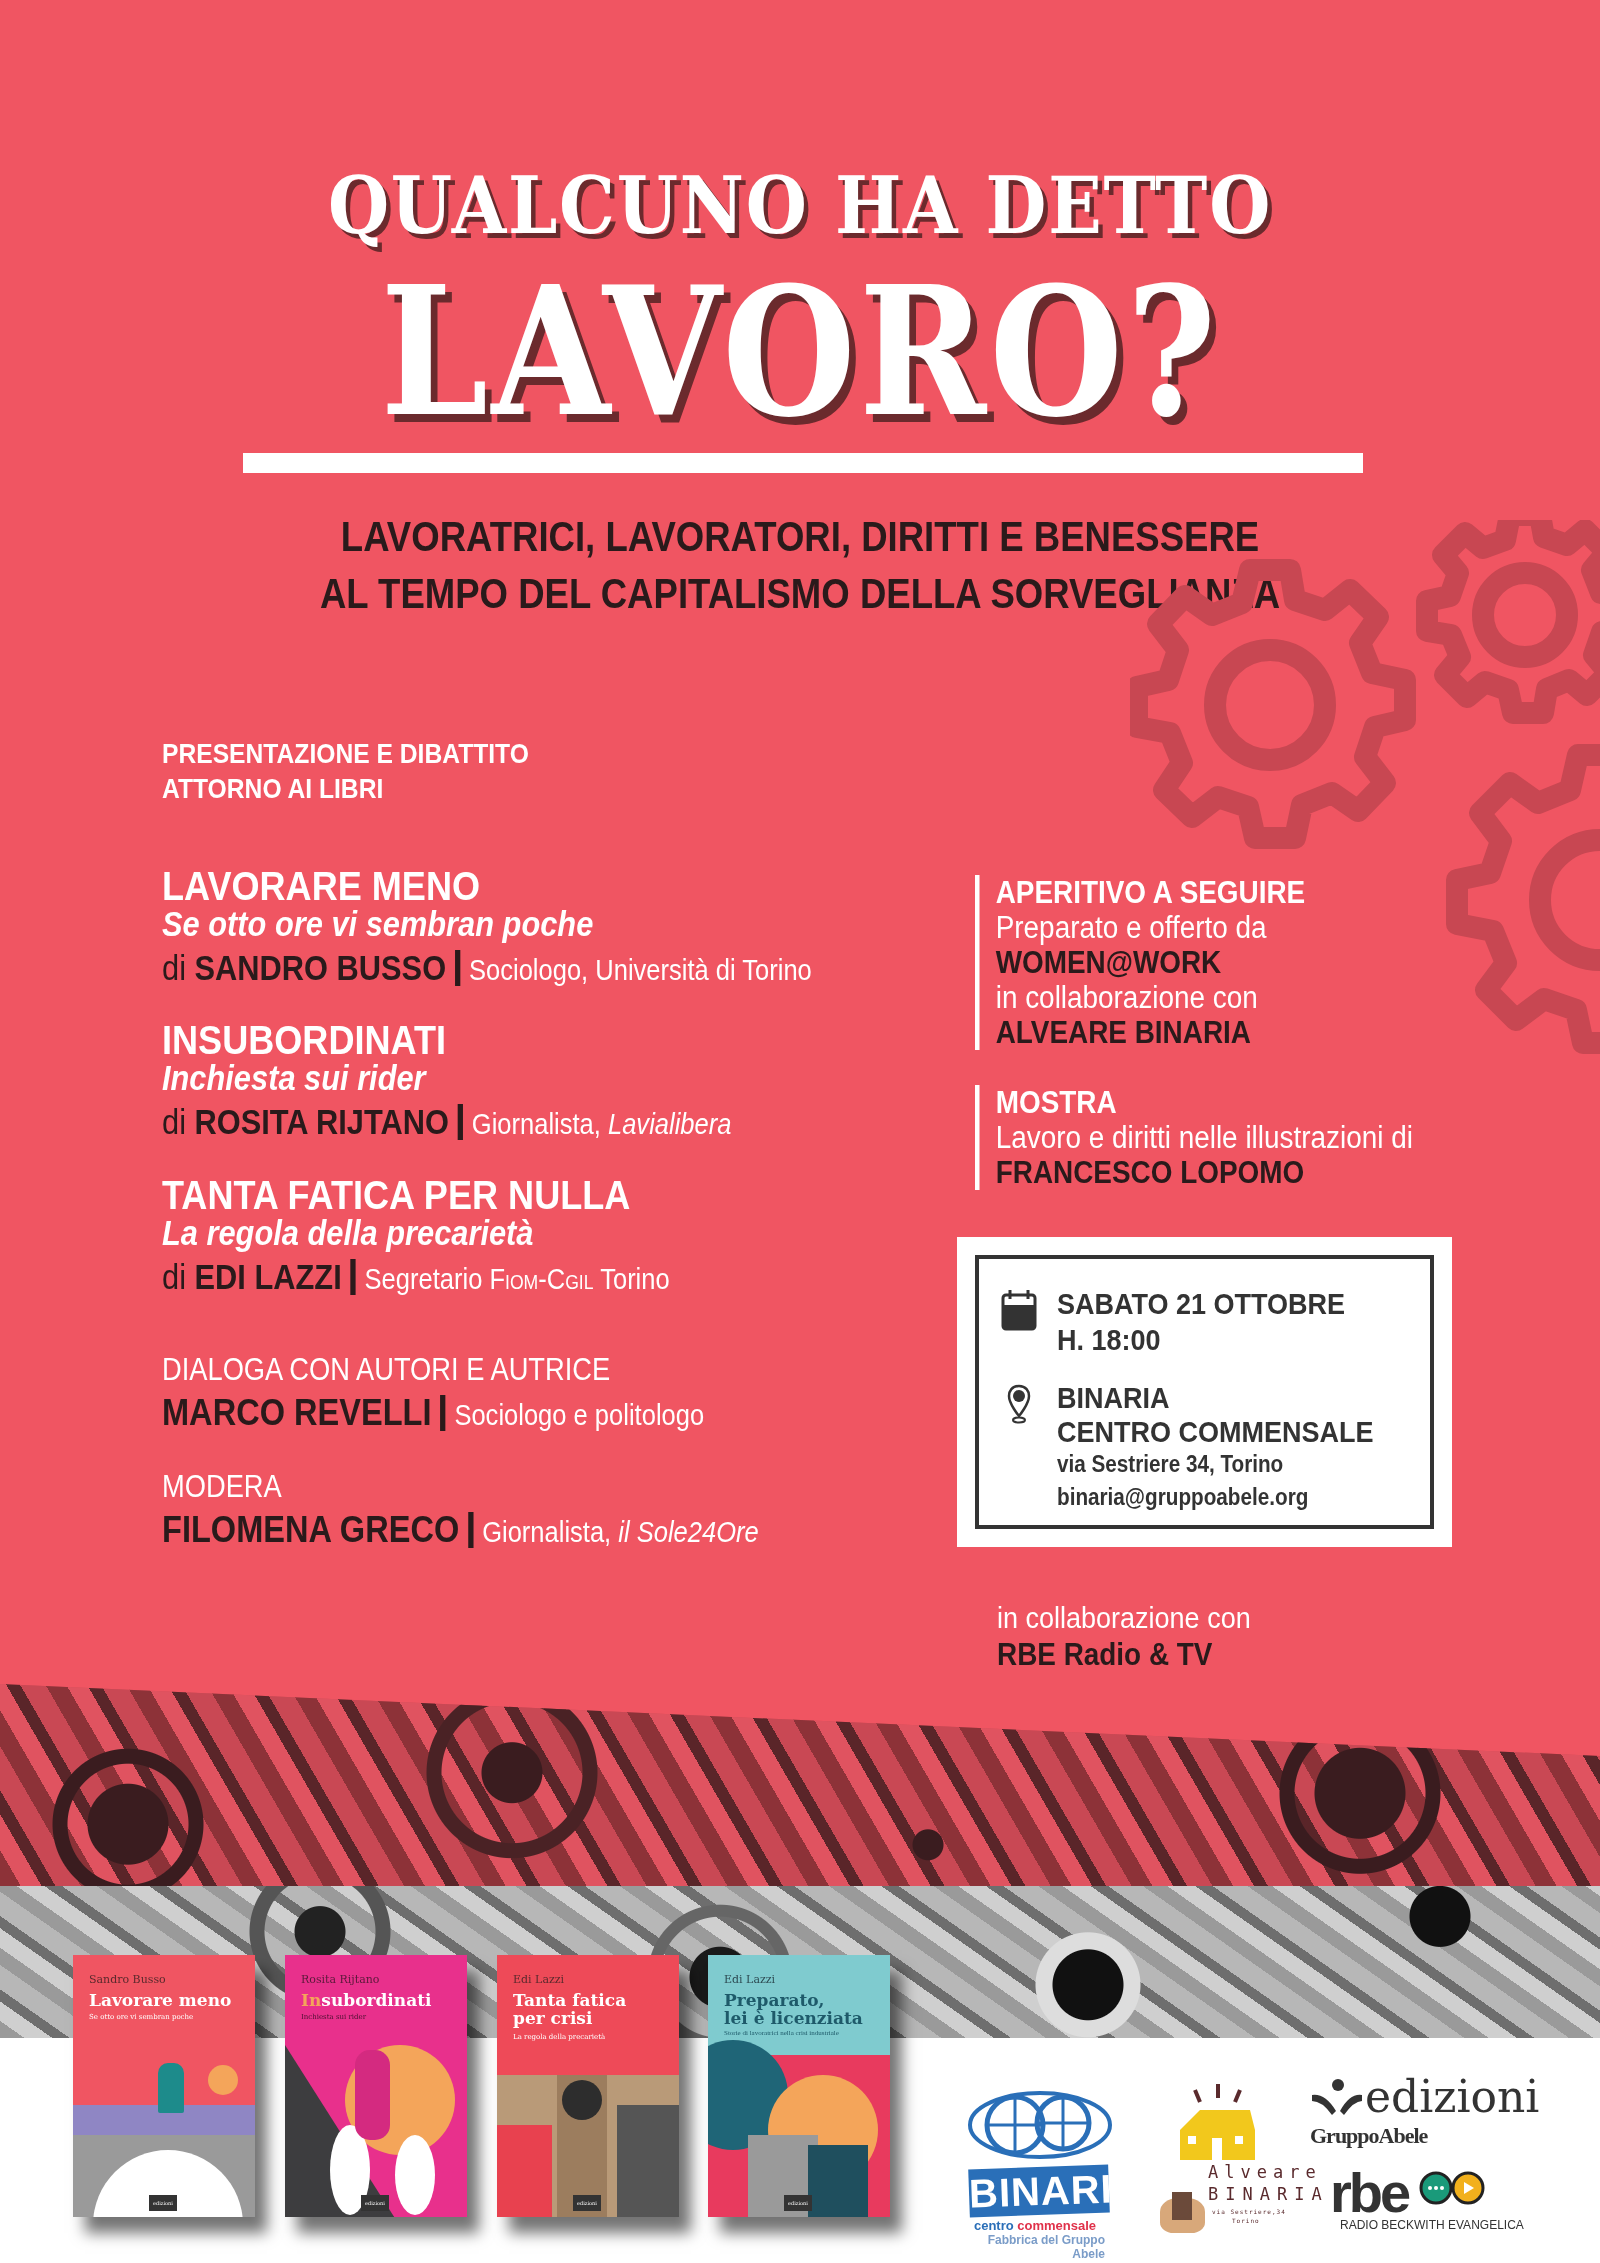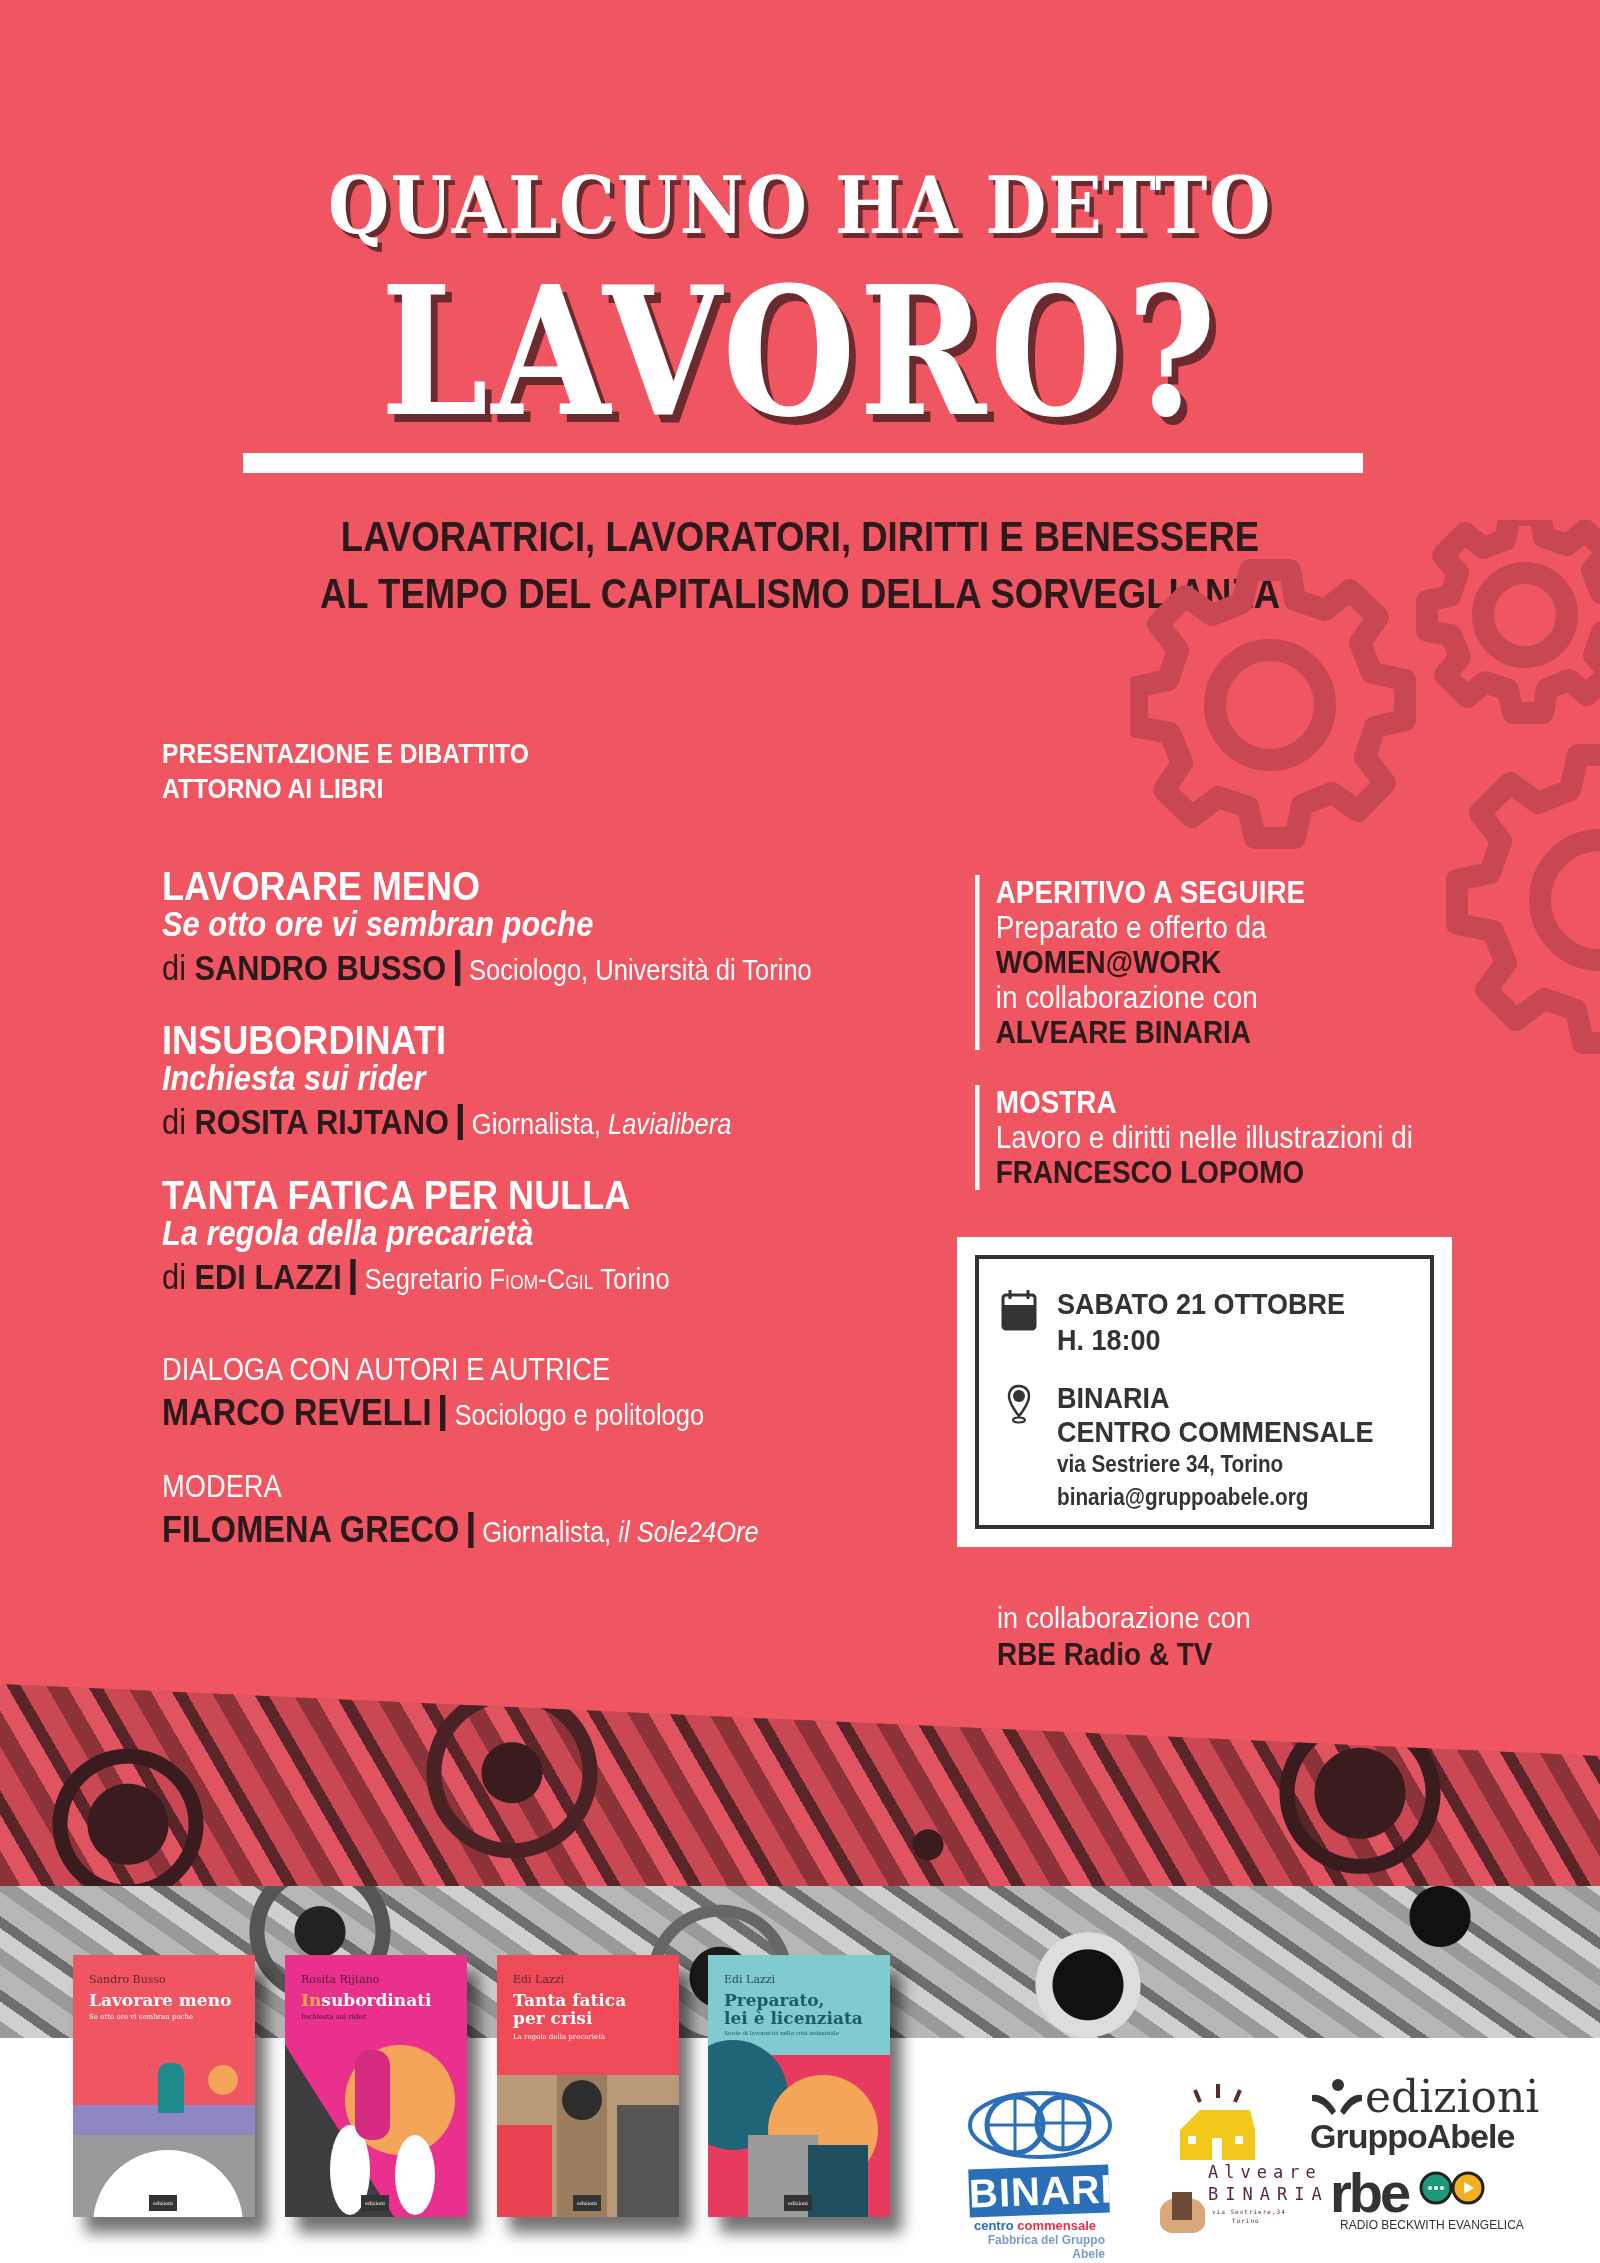--- a/index.html
+++ b/index.html
@@ -295,21 +295,21 @@
 
 <div class="abs logo-edizioni">
   <div style="display:flex;align-items:center;">
     <svg width="55" height="40" viewBox="0 0 55 40">
       <circle cx="28" cy="8" r="6" fill="#333"></circle>
       <path d="M2 18 Q15 16 26 34 L22 38 Q12 24 2 24 Z" fill="#333"></path>
       <path d="M52 18 Q40 16 30 34 L34 38 Q44 24 52 24 Z" fill="#333"></path>
     </svg>
     <span style="font-family:'DejaVu Serif',serif;font-size:44px;color:#333;line-height:44px;">edizioni</span>
   </div>
-  <div style="font-weight:bold;font-size:34px;color:#333;line-height:34px;letter-spacing:-1px;">GruppoAbele</div>
+  <div style="font-weight:bold;font-size:22px;color:#333;line-height:34px;letter-spacing:-1px;font-family:Liberation Serif, serif;">GruppoAbele</div>
 </div>
 
 <div class="abs logo-rbe">
   <div style="display:flex;align-items:flex-start;">
     <span style="font-weight:bold;font-size:56px;color:#333;line-height:50px;letter-spacing:-3px;">rbe</span>
     <svg width="80" height="40" viewBox="0 0 80 40" style="margin-left:6px;">
       <circle cx="22" cy="20" r="15" fill="#1a9a7a" stroke="#222" stroke-width="3"></circle>
       <circle cx="54" cy="20" r="15" fill="#f2b01c" stroke="#222" stroke-width="3"></circle>
       <g fill="#fff">
           <circle cx="16" cy="20" r="2"></circle>

